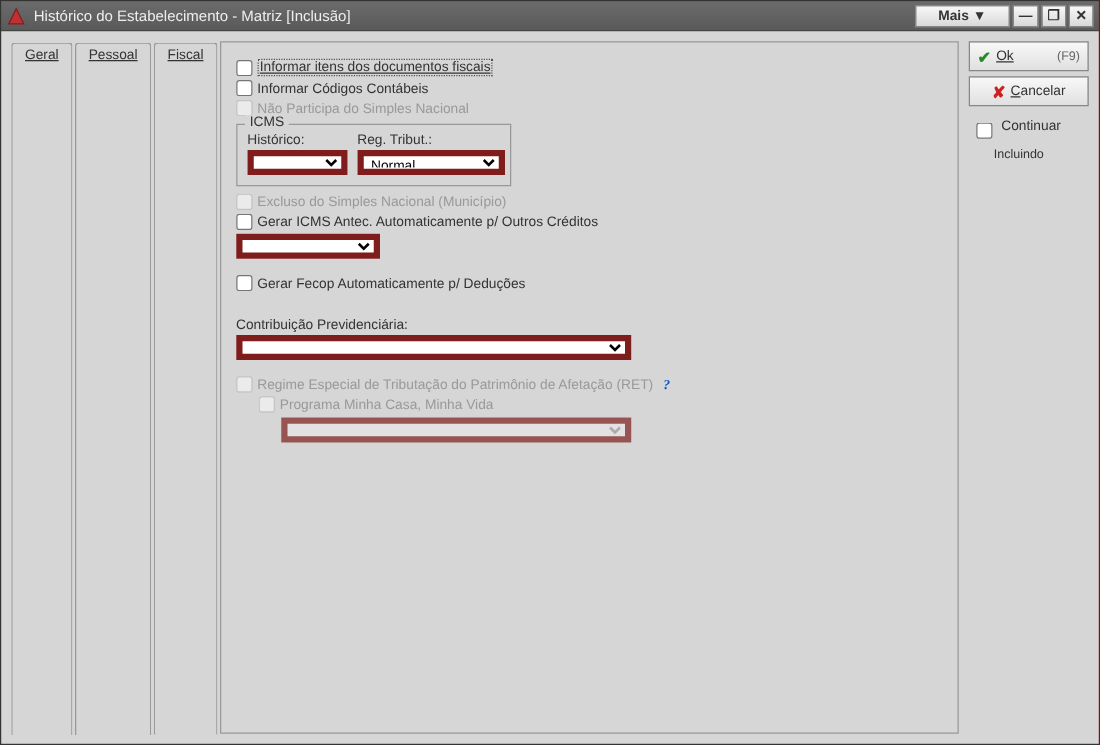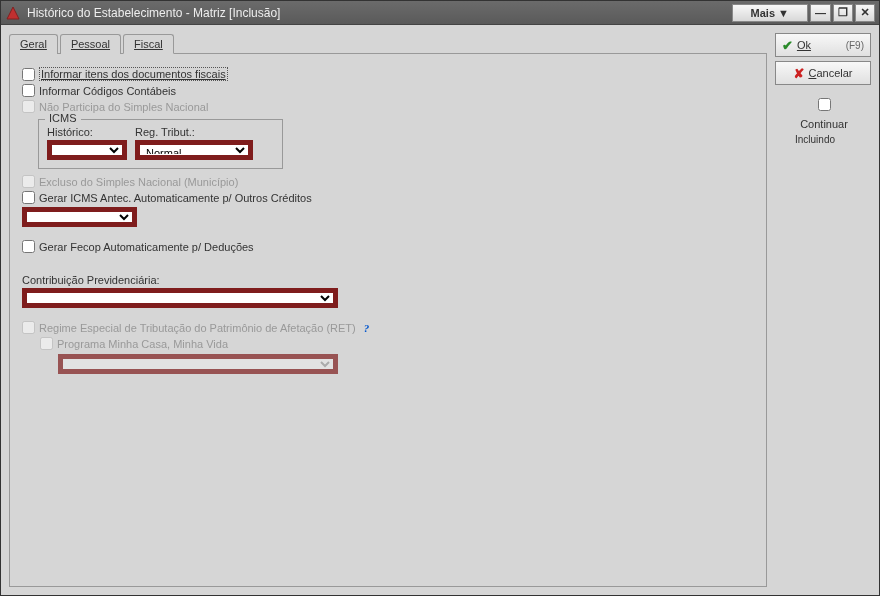--- a/index.html
+++ b/index.html
@@ -67,21 +67,21 @@
     .window-body {
       flex: 1;
       background: #d6d6d6;
       padding: 8px;
       display: flex;
       gap: 8px;
     }
     .main-panel {
       flex: 1;
       display: flex;
-      flex-direction: column;
+      flex-direction: row;
     }
     .tabs {
       display: flex;
       position: relative;
       top: 1px;
       z-index: 2;
     }
     .tab {
       padding: 3px 10px;
       background: #d6d6d6;
@@ -123,23 +123,23 @@
       color: #999;
     }
     .checkbox-row.first label {
       text-decoration: underline;
       border: 1px dotted #555;
       padding: 0 1px;
     }
     .fieldset {
       border: 1px solid #999;
       padding: 6px 8px 8px 8px;
-      margin: 6px 16px;
+      margin: 6px 0;
       position: relative;
-      width: 245px;
+      width: 220px;
     }
     .fieldset-legend {
       position: absolute;
       top: -8px;
       left: 6px;
       background: #d6d6d6;
       padding: 0 4px;
       color: #333;
     }
     .field-row {
@@ -211,25 +211,24 @@
     .btn .shortcut {
       color: #666;
       margin-left: auto;
       font-size: 10px;
     }
     .btn .underline {
       text-decoration: underline;
     }
     .side-check {
       display: flex;
-      align-items: center;
+      align-items: flex-start;
       gap: 4px;
       margin-top: 6px;
       padding-left: 2px;
-      flex-direction: column;
     }
     .side-check label {
       color: #333;
     }
     .side-subtext {
       padding-left: 20px;
       color: #333;
       font-size: 10px;
     }
   </style>

